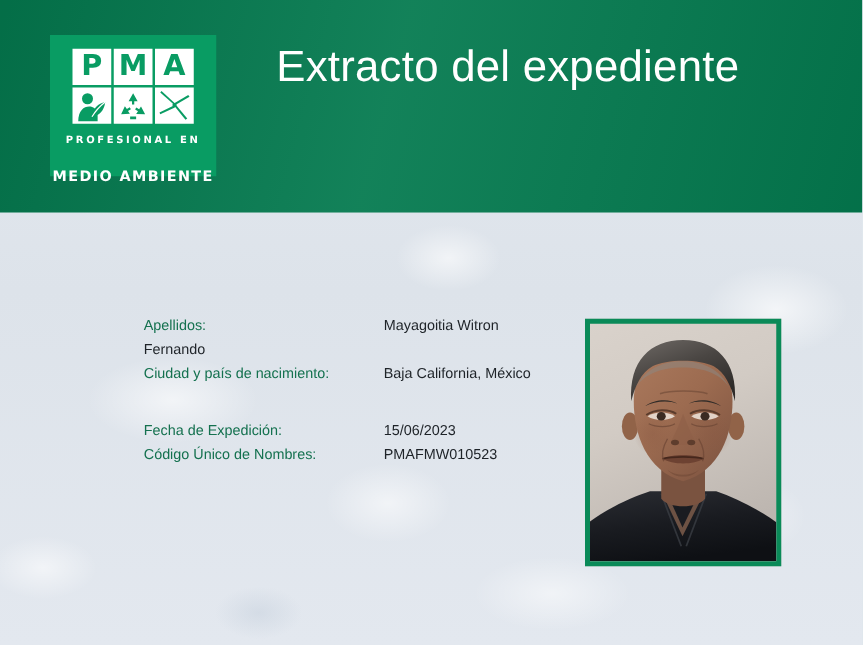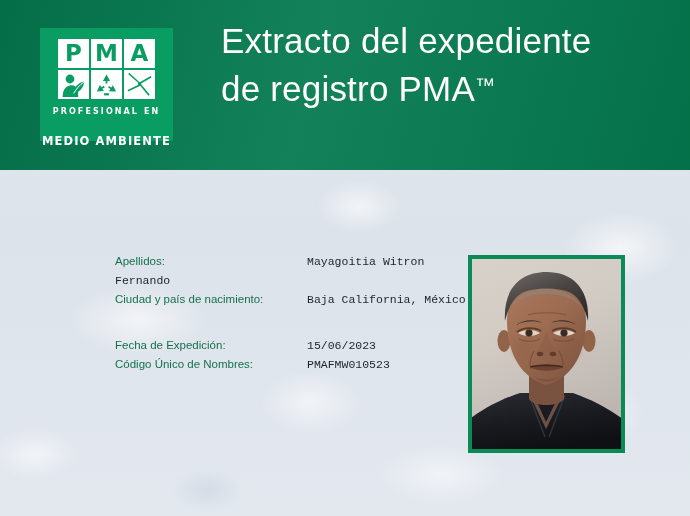--- a/index.html
+++ b/index.html
@@ -123,21 +123,21 @@
     font-weight: 700;
     letter-spacing: 1.1px;
     color: #ffffff;
     white-space: nowrap;
   }
 
   
   #header-title {
     position: absolute;
     left: 221px;
-    top: 19px;
+    top: 32px;
     width: 460px;
     color: #ffffff;
     font-family: "Liberation Sans", sans-serif;
     font-size: 35px;
     font-weight: 400;
     line-height: 44px;
     letter-spacing: 0.2px;
   }
   #header-title .tm {
     font-size: 20px;
@@ -163,21 +163,21 @@
     width: 192px;
     flex: 0 0 192px;
     color: #14714f;
     font-family: "Liberation Sans", sans-serif;
     font-size: 11.5px;
     font-weight: 400;
     white-space: nowrap;
   }
   .data-value {
     color: #1e2328;
-    font-family: Liberation Mono, monospace;
+    font-family: Liberation Sans, sans-serif;
     font-size: 11.5px;
     font-weight: 400;
     white-space: nowrap;
   }
 
   
   #photo-frame {
     position: absolute;
     left: 468px;
     top: 255px;
@@ -245,21 +245,20 @@
           </svg>
         </div>
 
       </div>
       <div id="logo-tagline-1">PROFESIONAL EN</div>
       <div id="logo-tagline-2">MEDIO AMBIENTE</div>
     </div>
 
     <div id="header-title">
       <div>Extracto del expediente</div>
-      <div><span>de registro PMA</span><span class="tm">™</span></div>
     </div>
   </div>
 
   <div id="data-block">
 
     <div class="data-row">
       <span class="data-label">Apellidos:</span>
       <span class="data-value">Mayagoitia Witron</span>
     </div>
 

